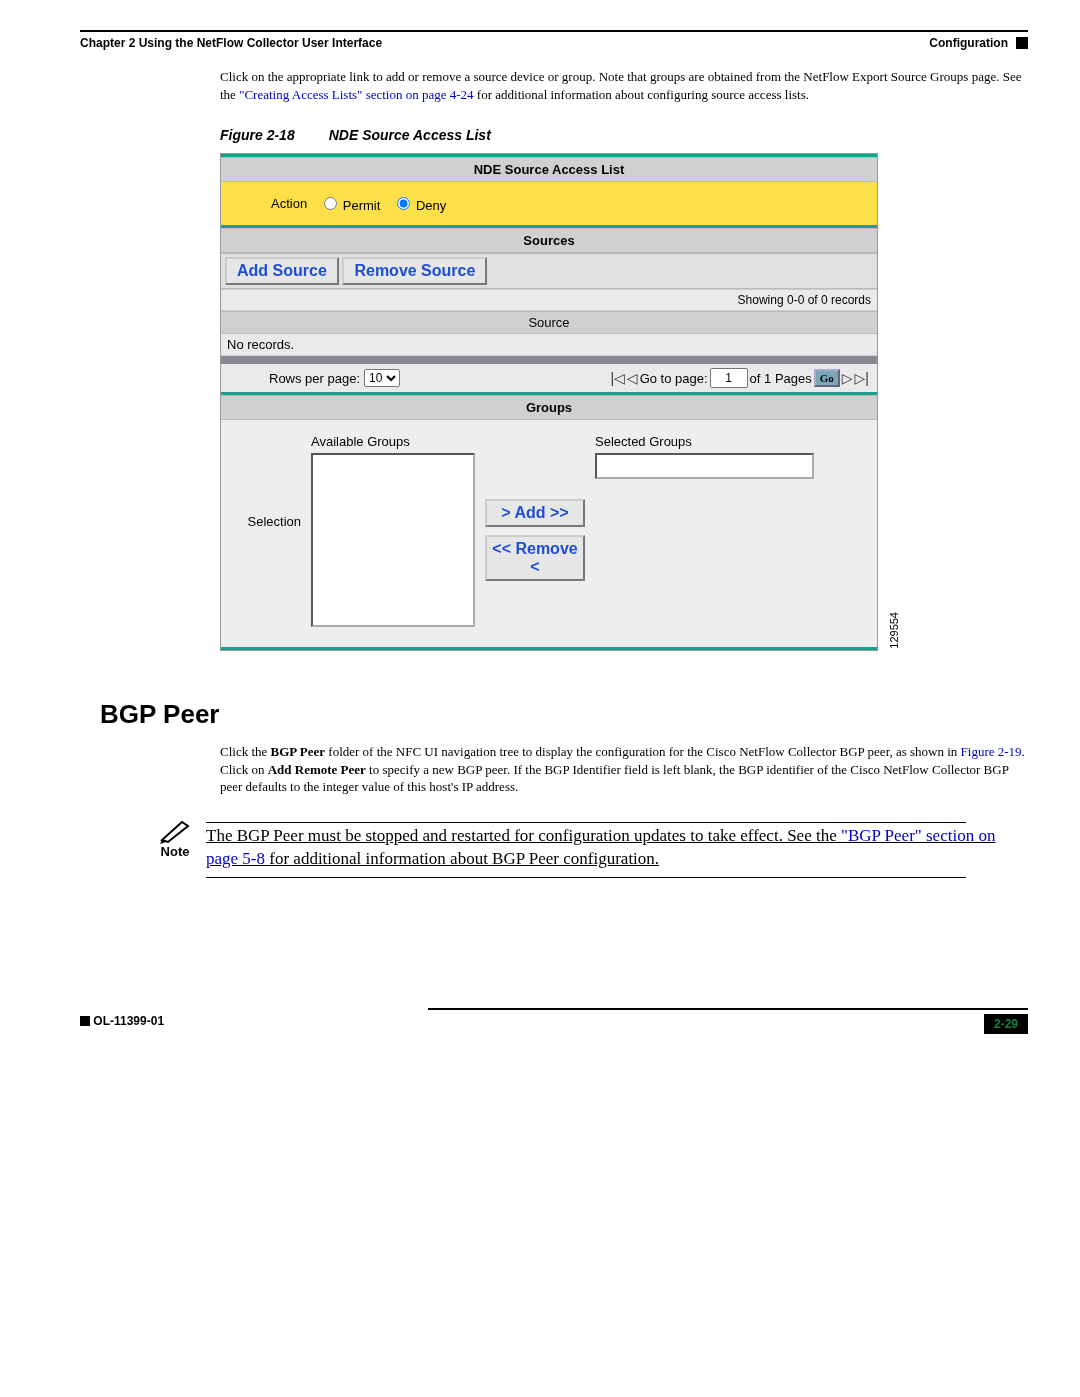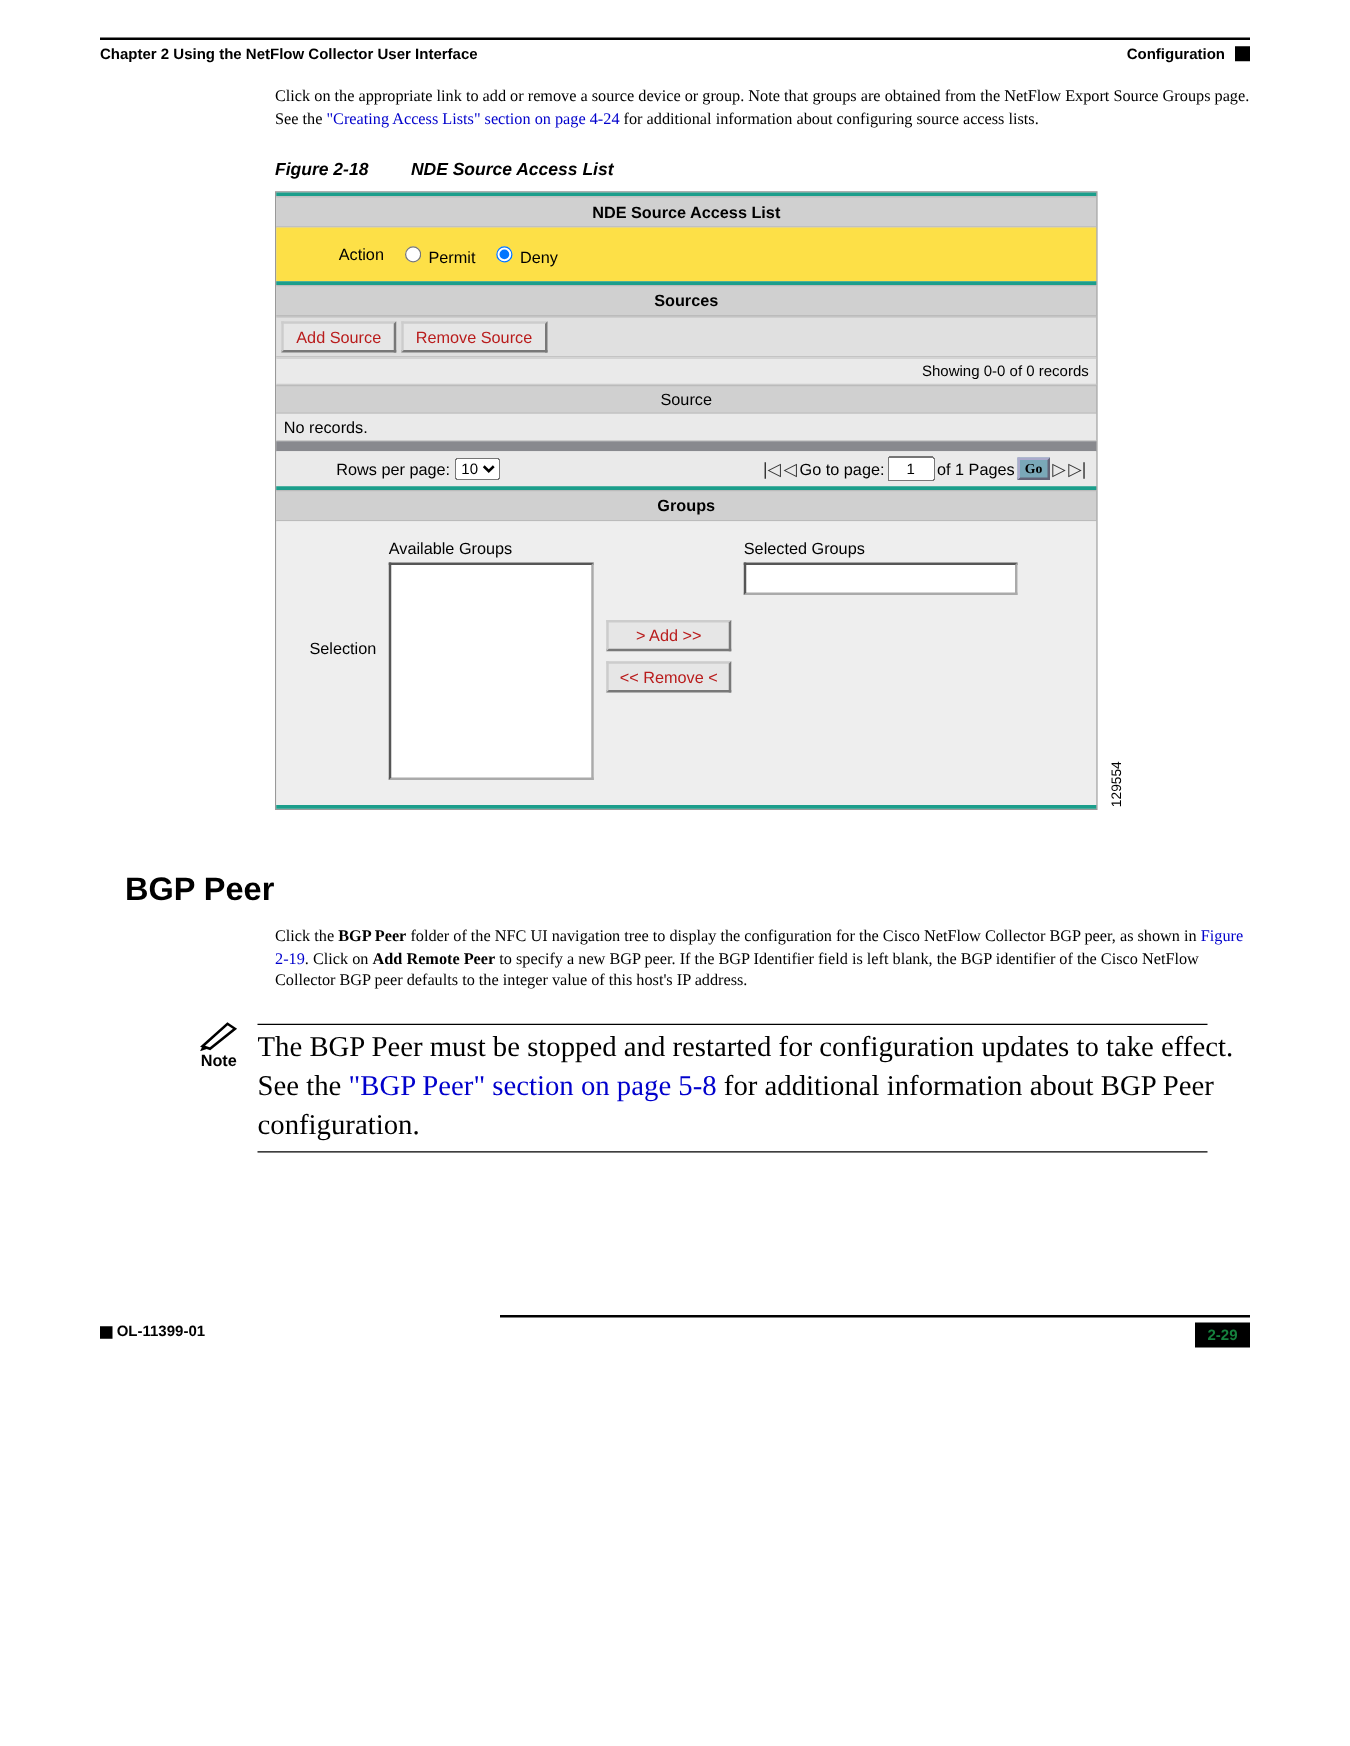--- a/index.html
+++ b/index.html
@@ -4,21 +4,21 @@
 <style>
   body {
     margin: 0;
     padding: 0;
     font-family: "Times New Roman", Times, serif;
     background: #fff;
     color: #000;
     width: 1080px;
   }
   .page {
-    padding: 30px 80px 30px 80px;
+    padding: 30px 52px 30px 80px;
     box-sizing: border-box;
   }
   .header-rule {
     border-top: 2px solid #000;
     margin-bottom: 4px;
   }
   .header-row {
     display: flex;
     justify-content: space-between;
     font-family: Arial, Helvetica, sans-serif;
@@ -88,23 +88,23 @@
   .action-row {
     display: flex;
     align-items: center;
     gap: 12px;
     padding-left: 40px;
   }
   .btn3d {
     display: inline-block;
     padding: 3px 10px;
     font-family: Arial, Helvetica, sans-serif;
-    font-size: 13px;
-    font-weight: normal;
-    color: #b91c1c;
+    font-size: 16px;
+    font-weight: bold;
+    color: #1d4ed8;
     background: #e6e6e6;
     border: 2px outset #ccc;
     cursor: pointer;
   }
   .btn-row {
     background: #e0e0e0;
     padding: 3px 4px;
     border-top: 1px solid #bbb;
     border-bottom: 1px solid #bbb;
   }
@@ -265,22 +265,23 @@
     font-size: 13px;
     font-weight: bold;
   }
   .note-rule {
     border-top: 1px solid #000;
     width: 760px;
     margin-top: 2px;
     margin-bottom: 2px;
   }
   .note-text {
-    font-size: 23px;
+    font-size: 17px;
     line-height: 1.35;
+    text-decoration: underline;
   }
   .note-underline {
     width: 760px;
     border-top: 1px solid #000;
     margin-top: 6px;
   }
 
   .footer {
     margin-top: 130px;
   }

